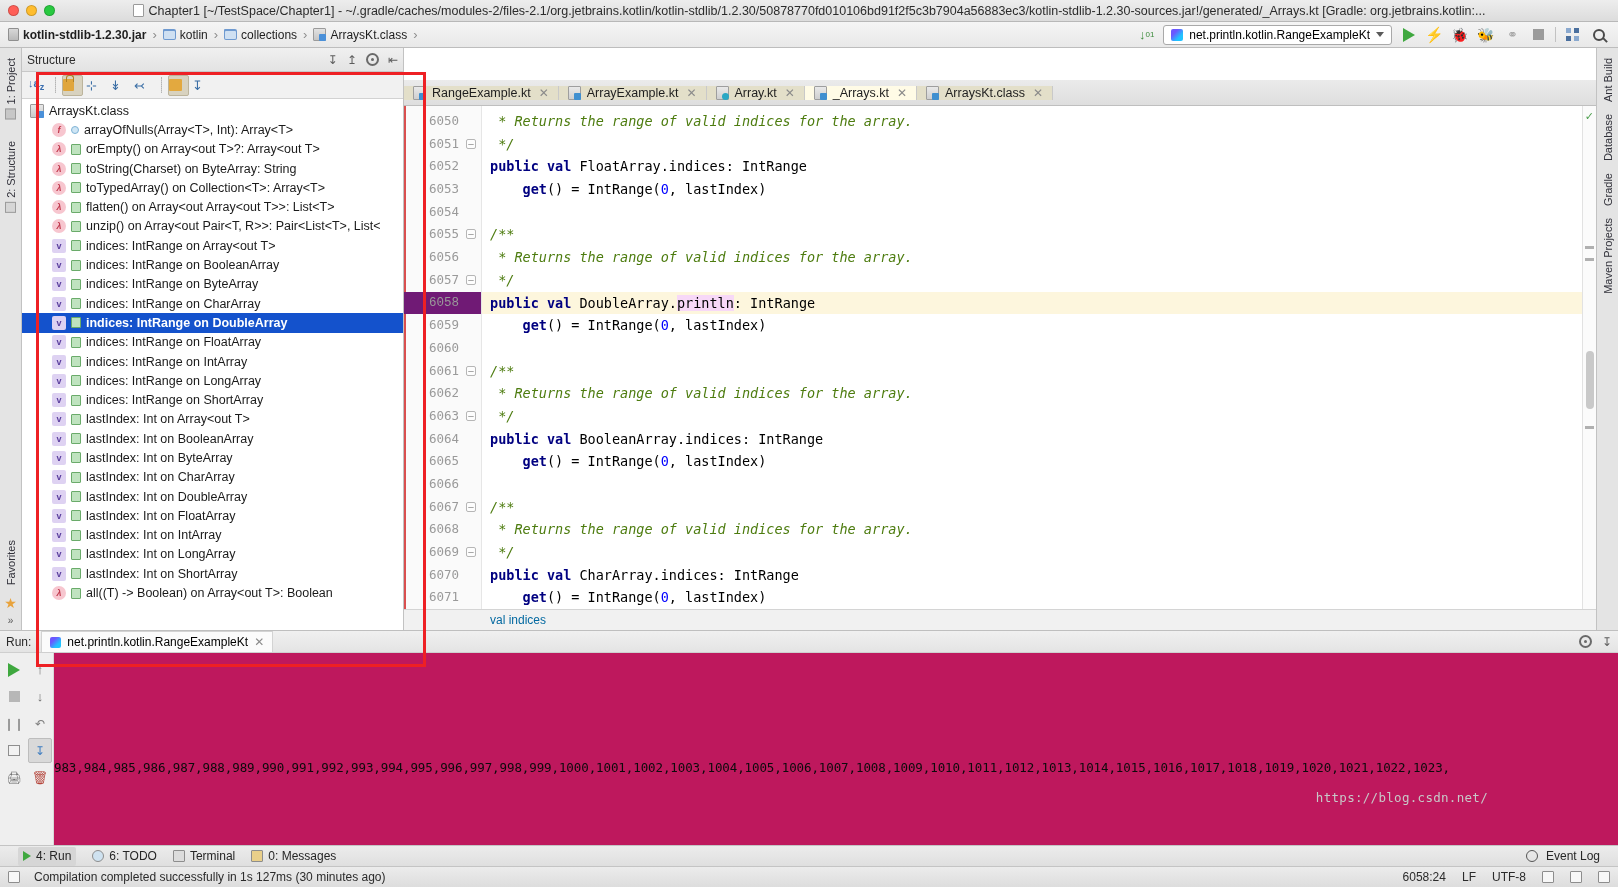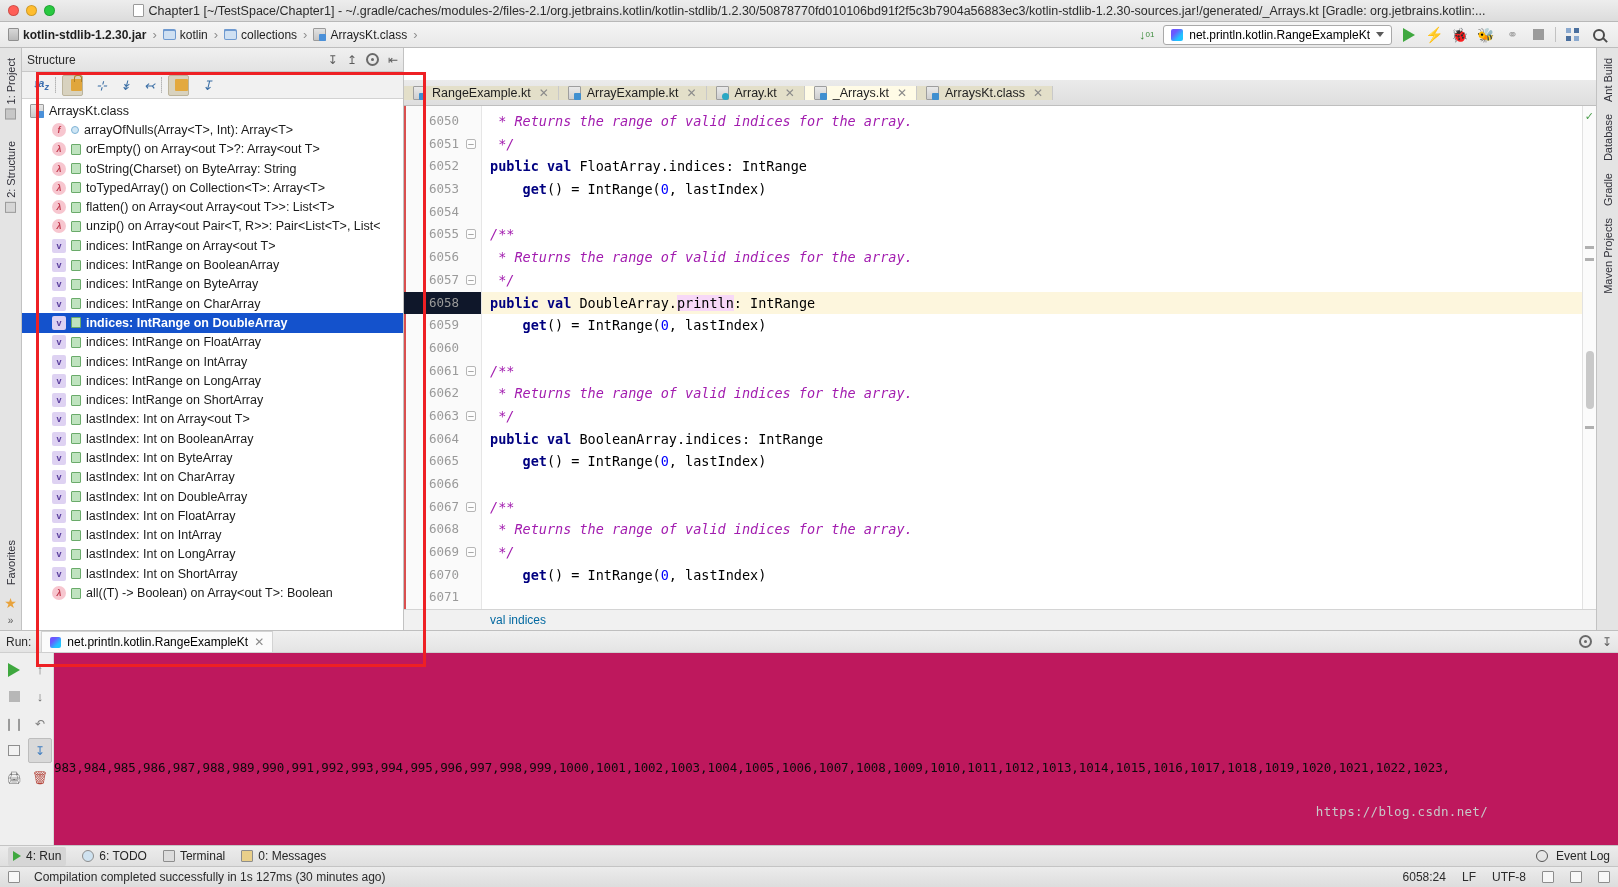--- a/index.html
+++ b/index.html
@@ -101,21 +101,21 @@
   }
   .panel-title { font-size: 12px; color: #2b2b2b; }
   .panel-head-actions { margin-left: auto; display: flex; align-items: center; gap: 9px; color:#5b5b5b; font-size:12px; }
   .gear { width:13px;height:13px;border-radius:50%;border:2px solid #6a6a6a; position:relative; }
   .gear:after{content:"";position:absolute;left:3px;top:3px;width:3px;height:3px;background:#6a6a6a;border-radius:50%;}
 
   .struct-toolbar {
     height: 27px; background: #f1f1f1; border-bottom: 1px solid #d2d2d2;
     display: flex; align-items: center; gap: 3px; padding: 0 6px; flex: none;
   }
-  .ttbtn { width: 21px; height: 21px; display: flex; align-items: center; justify-content: flex-end; border-radius: 2px; font-size: 12px; color:#4a6fa5;font-style:italic; }
+  .ttbtn { width: 21px; height: 21px; display: flex; align-items: center; justify-content: flex-start; border-radius: 2px; font-size: 12px; color:#4a6fa5; }
   .ttbtn.on { background: #d8d2bf; border: 1px solid #bcb49c; }
   .tb-sep { width: 1px; height: 16px; background: #cdcdcd; margin: 0 3px; border-left:1px dotted #b5b5b5; }
   .lock { width:11px;height:12px;background:#e0a63c;border-radius:1px;position:relative;}
   .lock:before{content:"";position:absolute;left:2.5px;top:-4px;width:6px;height:6px;border:1.5px solid #b07f23;border-bottom:none;border-radius:3px 3px 0 0;}
   .glyph-az { color:#3c6fb0; font-weight:bold; font-size:11px; }
   .glyph-arrow { color:#3a6ea5; font-size:13px; }
   .dl-box { width:13px;height:12px;background:#e3a93f;border-radius:1px; }
 
   .tree { flex: 1; overflow: hidden; padding: 2px 0 0 0; background:#fff; }
   .trow { height: 19.3px; display: flex; align-items: center; gap: 5px; padding-left: 8px; font-size: 12.5px; white-space: nowrap; color:#1a1a1a; }
@@ -154,34 +154,34 @@
   .kt-ico:after{content:"";position:absolute;right:-1px;bottom:-1px;width:7px;height:7px;background:#3f8fd0;border-radius:1px;}
   .kt-ico.round:after{border-radius:50%;background:#2aa7c4;}
 
   .editor { flex: 1; display: flex; min-height: 0; position: relative; background: #fff; overflow: hidden; }
   .gutter {
     width: 78px; background: #fafafa; border-right: 1px solid #e6e6e6;
     font-family: "DejaVu Sans Mono", monospace; font-size: 12.5px; color: #9a9a9a;
     text-align: right; padding-top: 4px; flex: none; user-select:none;
   }
   .gln { height: 22.7px; line-height: 22.7px; padding-right: 22px; position: relative; }
-  .gln.hl { background: #0f172a; }
+  .gln.hl { background: #701a75; font-family: Liberation Mono, monospace; }
   .fold {
     position: absolute; right: 5px; top: 6px; width: 10px; height: 10px;
     border: 1px solid #b6b6b6; border-radius: 2px; background:#fdfdfd; color:#777;
     font-size: 9px; line-height: 8px; text-align: center;
   }
   .codearea {
     flex: 1; padding-top: 4px; font-family: "DejaVu Sans Mono", monospace; font-size: 13.5px;
     color: #000; min-width: 0; position: relative; overflow: hidden;
   }
   .cln { height: 22.7px; line-height: 22.7px; padding-left: 8px; white-space: pre; }
   .cln.hl { background: #fdf6dd; }
   .kw { color: #000080; font-weight: bold; }
-  .cm { color: #a21caf; font-style: italic; }
+  .cm { color: #4d7c0f; font-style: italic; }
   .num { color: #0000ff; }
   .hlword { background: #f7d8f7; }
   .errstripe { position: absolute; left: 0; top: 0; width: 2px; height: 100%; background: #d94f4f; }
 
   .right-marks { width: 14px; background: #fbfbfb; border-left: 1px solid #e2e2e2; flex: none; position: relative; }
   .mk { position: absolute; right: 2px; width: 9px; height: 3px; }
   .mk.gray { background: #b0b0b0; }
   .scroll-thumb { position: absolute; right: 2px; top: 245px; width: 8px; height: 58px; background: #c9c9c9; border-radius: 4px; }
   .check-ok { position:absolute; right:2px; top:4px; color:#4c9f4c; font-size:11px; }
 
@@ -214,39 +214,39 @@
   .rtb.on { background:#d9d9d9; border:1px solid #bdbdbd; }
   .console {
     flex: 1; background: #be185d; position: relative; overflow: hidden;
     font-family: "DejaVu Sans Mono", monospace; font-size: 12.5px; color: #0b0b0b;
   }
   .console-line { position: absolute; left: 0; right: 0; white-space: pre; letter-spacing: -0.1px; }
 
   
   .toolstrip {
     height: 21px; background: linear-gradient(#ececec,#dfdfdf); border-top: 1px solid #c4c4c4;
-    display: flex; align-items: center; gap: 16px; padding: 0 8px; flex: none; font-size: 12px; color:#262626;
+    display: flex; align-items: center; gap: 16px; padding: 0 18px; flex: none; font-size: 12px; color:#262626;
   }
   .tool-item { display:flex; align-items:center; gap:5px; }
   .tool-item.sel { background:#d6d6d6; padding: 0 5px; height:19px; border-radius:2px;}
   .tri-sm { width:0;height:0;border-top:5px solid transparent;border-bottom:5px solid transparent;border-left:8px solid #3fa83f; }
   .tool-ico { width: 12px; height: 12px; border:1px solid #8d8d8d; background:#f5f5f5; border-radius:1px; }
   .tool-ico.msg { background: #e9cf8a; }
   .tool-ico.term { background: #dcdcdc; }
   .tool-ico.todo { background: #cfe2f0; border-radius:50%; }
   .strip-right { margin-left:auto; display:flex; align-items:center; gap:8px; }
   .eventlog-ico { width:12px;height:12px;border:1.5px solid #555; border-radius:50%; }
 
   .statusbar {
     height: 21px; background: linear-gradient(#ececec,#dddddd); border-top: 1px solid #c4c4c4;
     display: flex; align-items: center; gap: 14px; padding: 0 8px; flex: none; font-size: 12px; color:#2b2b2b;justify-content:flex-end;
   }
   .status-right { margin-left: auto; display: flex; align-items: center; gap: 16px; color:#2b2b2b; }
   .sb-ico { width:12px;height:12px;border:1px solid #8d8d8d;background:#f7f7f7;border-radius:1px; }
-  .watermark { position: absolute; right: 130px; bottom: 26px; color: #c8c8c8; font-size: 12.5px; letter-spacing: .3px; }
+  .watermark { position: absolute; right: 130px; bottom: 40px; color: #c8c8c8; font-size: 12.5px; letter-spacing: .3px; }
 </style>
 </head>
 <body>
 
 <div class="app">
 
   <div class="titlebar">
     <div class="traffic">
       <div class="dot red"></div>
       <div class="dot yellow"></div>
@@ -566,20 +566,21 @@
             <div class="cln"><span></span></div>
             <div class="cln"><span class="cm">/**</span></div>
             <div class="cln"><span class="cm"> * Returns the range of valid indices for the array.</span></div>
             <div class="cln"><span class="cm"> */</span></div>
             <div class="cln"><span class="kw">public val </span><span>BooleanArray.indices: IntRange</span></div>
             <div class="cln"><span>    </span><span class="kw">get</span><span>() = IntRange(</span><span class="num">0</span><span>, lastIndex)</span></div>
             <div class="cln"><span></span></div>
             <div class="cln"><span class="cm">/**</span></div>
             <div class="cln"><span class="cm"> * Returns the range of valid indices for the array.</span></div>
             <div class="cln"><span class="cm"> */</span></div>
+            <div class="cln"><span class="kw">public val </span><span>CharArray.indices: IntRange</span></div>
             <div class="cln"><span>    </span><span class="kw">get</span><span>() = IntRange(</span><span class="num">0</span><span>, lastIndex)</span></div>
             <div class="cln"><span></span></div>
           </div>
         <div class="right-marks">
           <span class="check-ok">✓</span>
           <span class="mk gray" style="top:140px;"></span>
           <span class="mk gray" style="top:152px;"></span>
           <span class="mk gray" style="top:320px;"></span>
           <span class="scroll-thumb"></span>
         </div>

